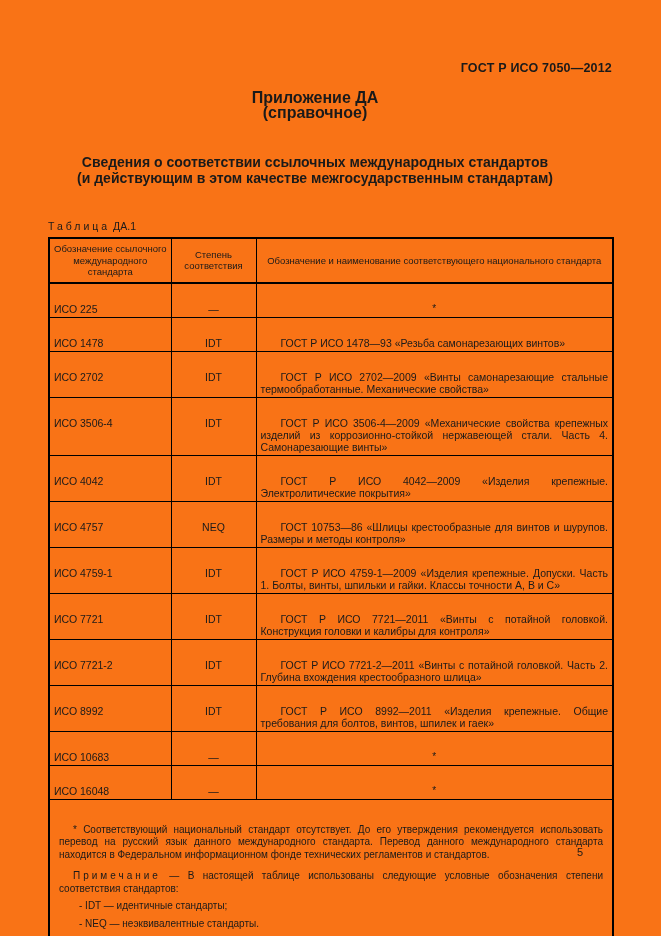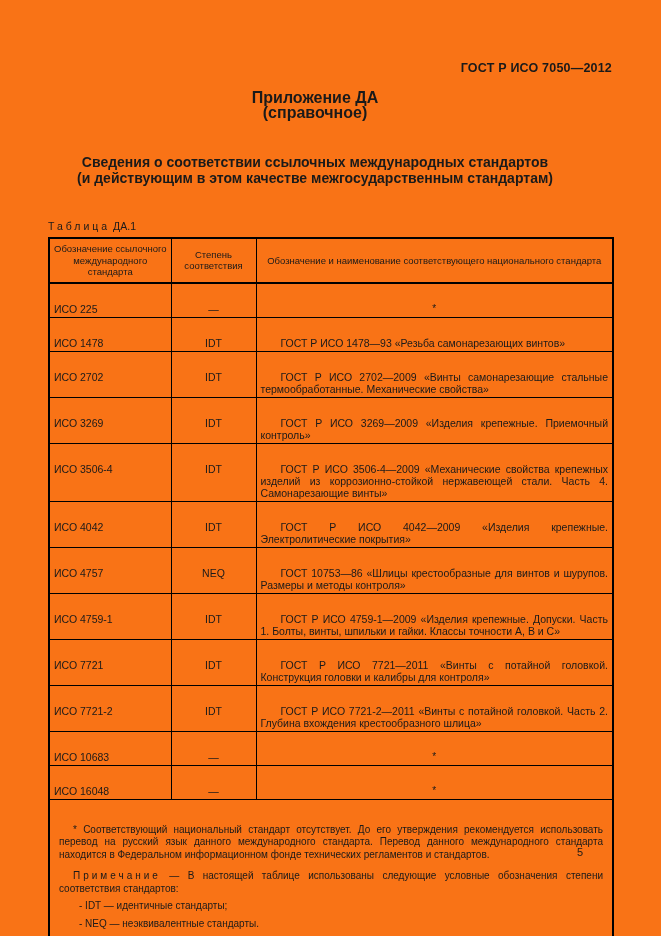--- a/index.html
+++ b/index.html
@@ -142,25 +142,20 @@
         <td class="c1">ИСО 1478</td>
         <td class="c2">IDT</td>
         <td class="c3">ГОСТ Р ИСО 1478—93 «Резьба самонарезающих винтов»</td>
       </tr>
       <tr>
         <td class="c1">ИСО 2702</td>
         <td class="c2">IDT</td>
         <td class="c3">ГОСТ Р ИСО 2702—2009 «Винты самонарезающие стальные термообработанные. Механические свойства»</td>
       </tr>
       <tr>
-        <td class="c1">ИСО 3269</td>
-        <td class="c2">IDT</td>
-        <td class="c3">ГОСТ Р ИСО 3269—2009 «Изделия крепежные. Приемочный контроль»</td>
-      </tr>
-      <tr>
         <td class="c1">ИСО 3506-4</td>
         <td class="c2">IDT</td>
         <td class="c3">ГОСТ Р ИСО 3506-4—2009 «Механические свойства крепежных изделий из коррозионно-стойкой нержавеющей стали. Часть 4. Самонарезающие винты»</td>
       </tr>
       <tr>
         <td class="c1">ИСО 4042</td>
         <td class="c2">IDT</td>
         <td class="c3">ГОСТ Р ИСО 4042—2009 «Изделия крепежные. Электролитические покрытия»</td>
       </tr>
       <tr>
@@ -175,20 +170,25 @@
       </tr>
       <tr>
         <td class="c1">ИСО 7721</td>
         <td class="c2">IDT</td>
         <td class="c3">ГОСТ Р ИСО 7721—2011 «Винты с потайной головкой. Конструкция головки и калибры для контроля»</td>
       </tr>
       <tr>
         <td class="c1">ИСО 7721-2</td>
         <td class="c2">IDT</td>
         <td class="c3">ГОСТ Р ИСО 7721-2—2011 «Винты с потайной головкой. Часть 2. Глубина вхождения крестообразного шлица»</td>
+      </tr>
+      <tr>
+        <td class="c1">ИСО 8992</td>
+        <td class="c2">IDT</td>
+        <td class="c3">ГОСТ Р ИСО 8992—2011 «Изделия крепежные. Общие требования для болтов, винтов, шпилек и гаек»</td>
       </tr>
       <tr>
         <td class="c1">ИСО 10683</td>
         <td class="c2">—</td>
         <td class="c3 star">*</td>
       </tr>
       <tr>
         <td class="c1">ИСО 16048</td>
         <td class="c2">—</td>
         <td class="c3 star">*</td>

